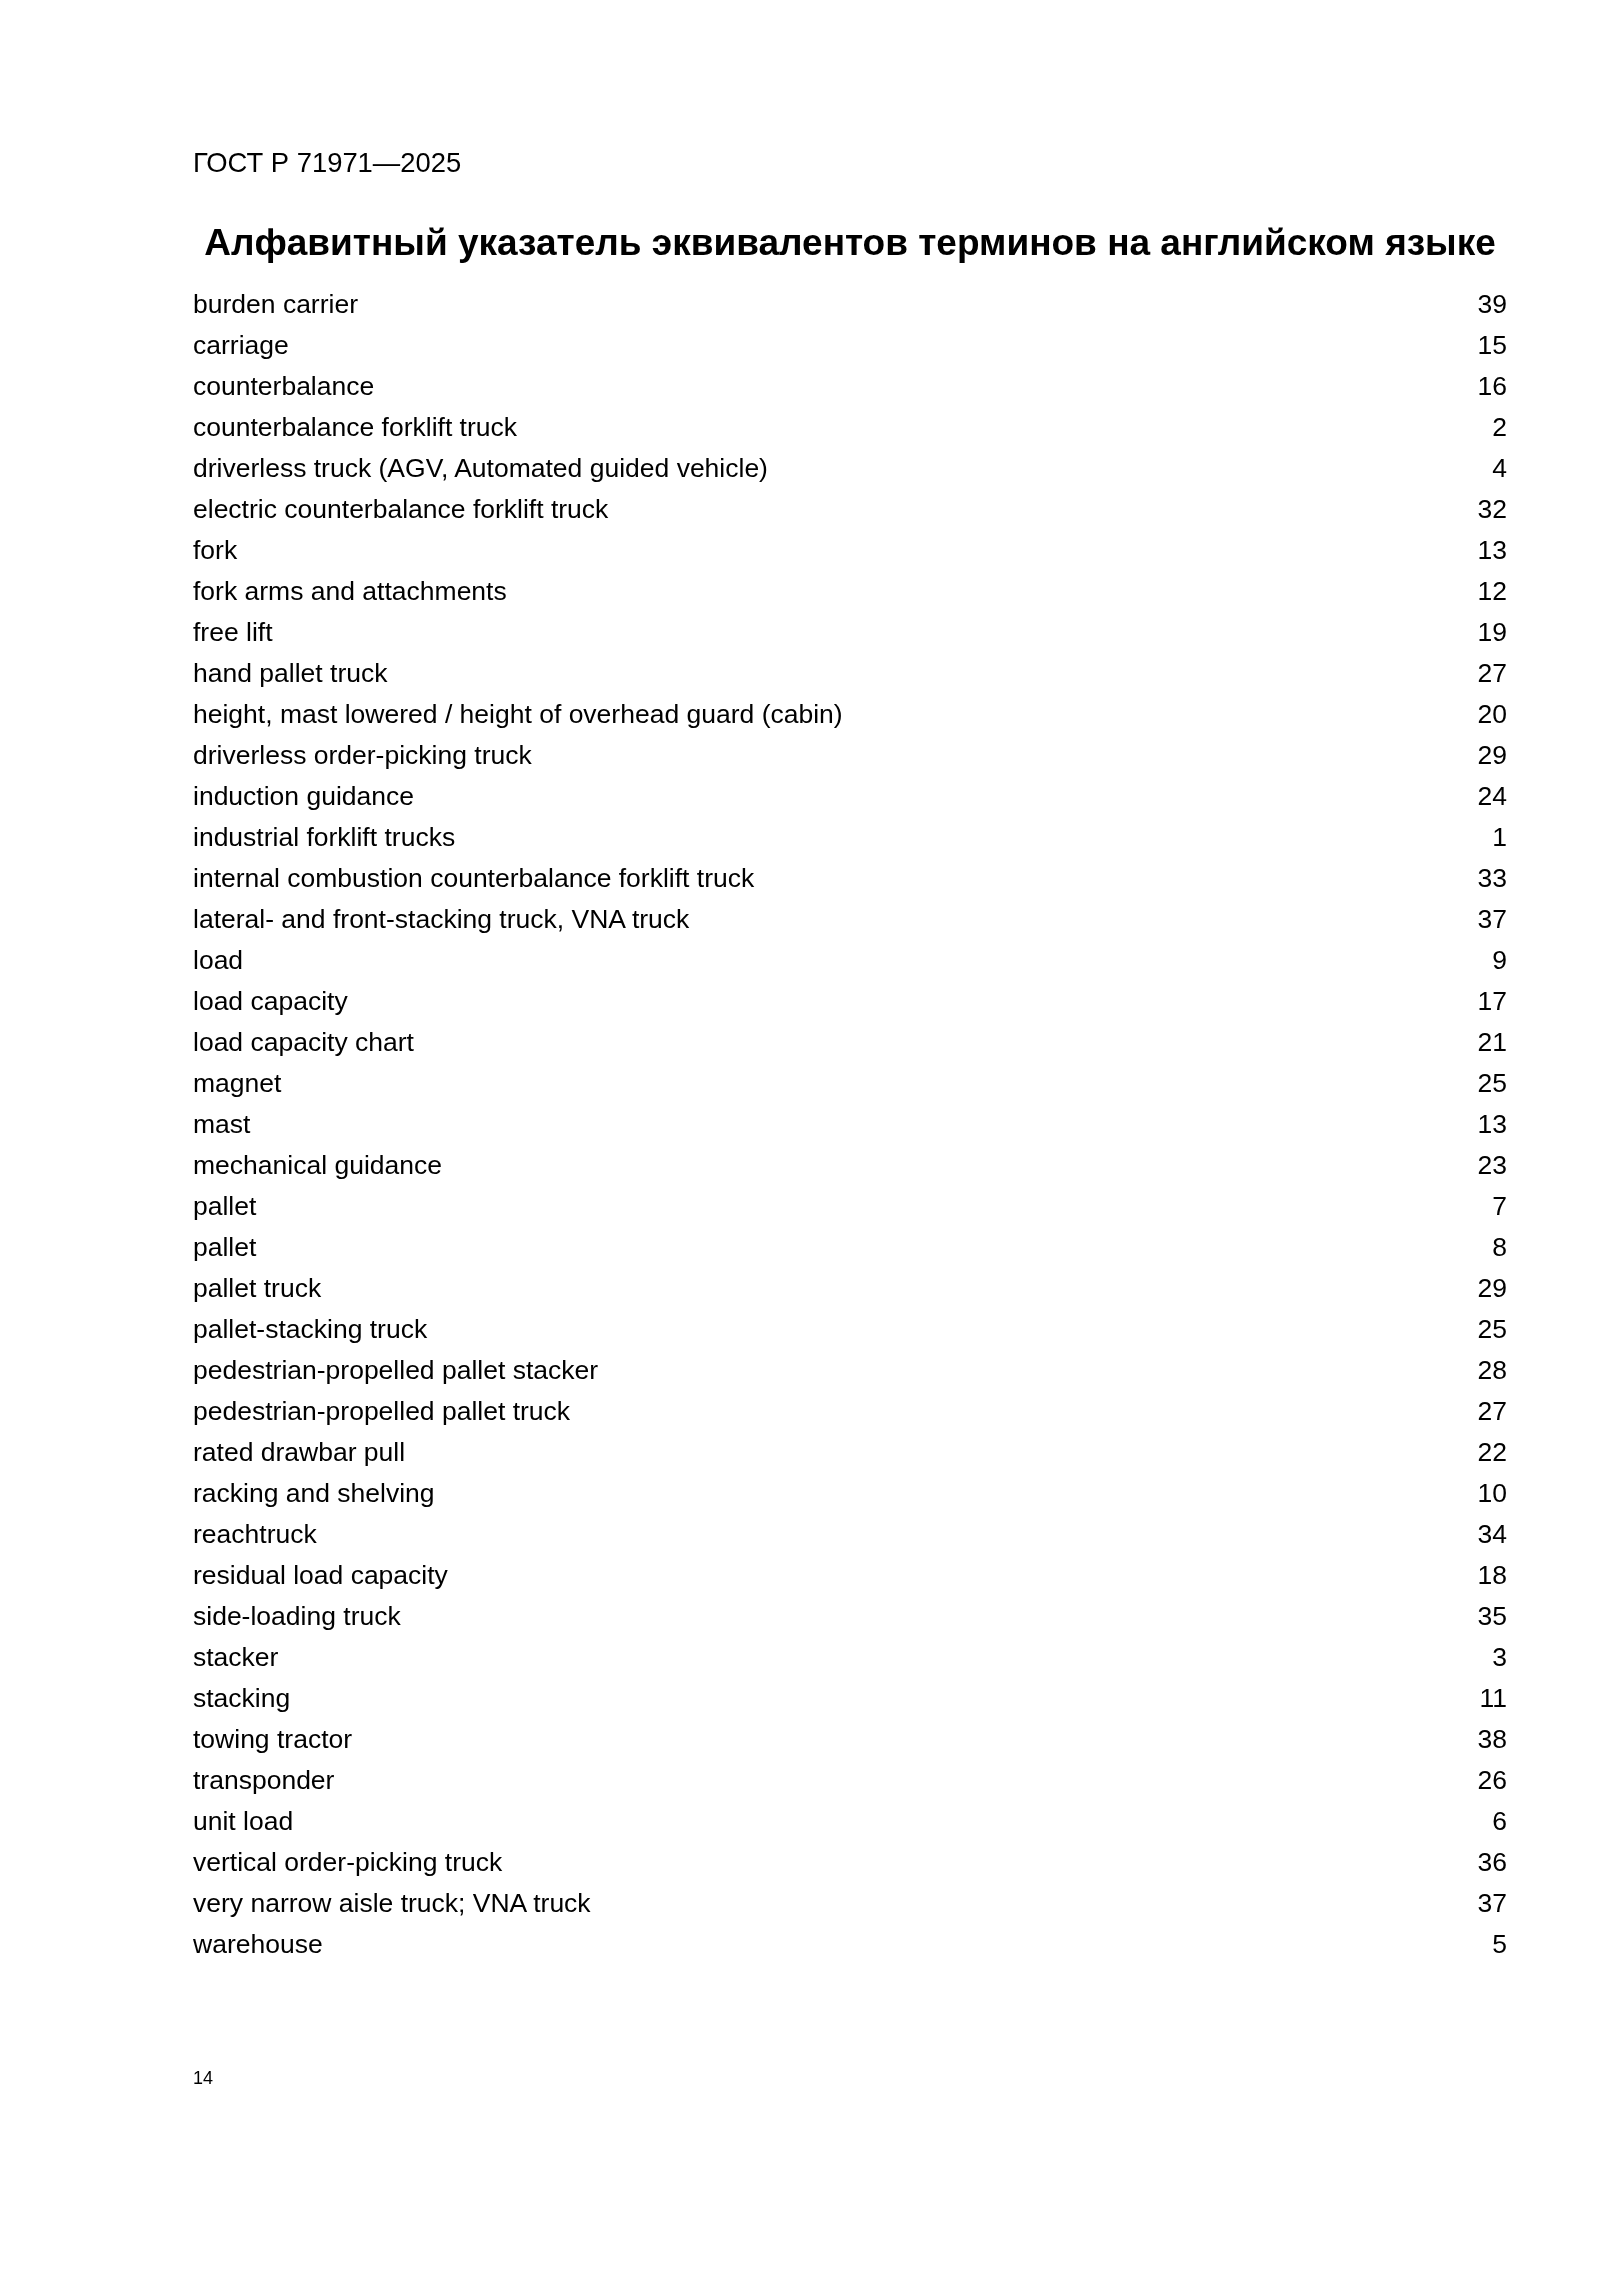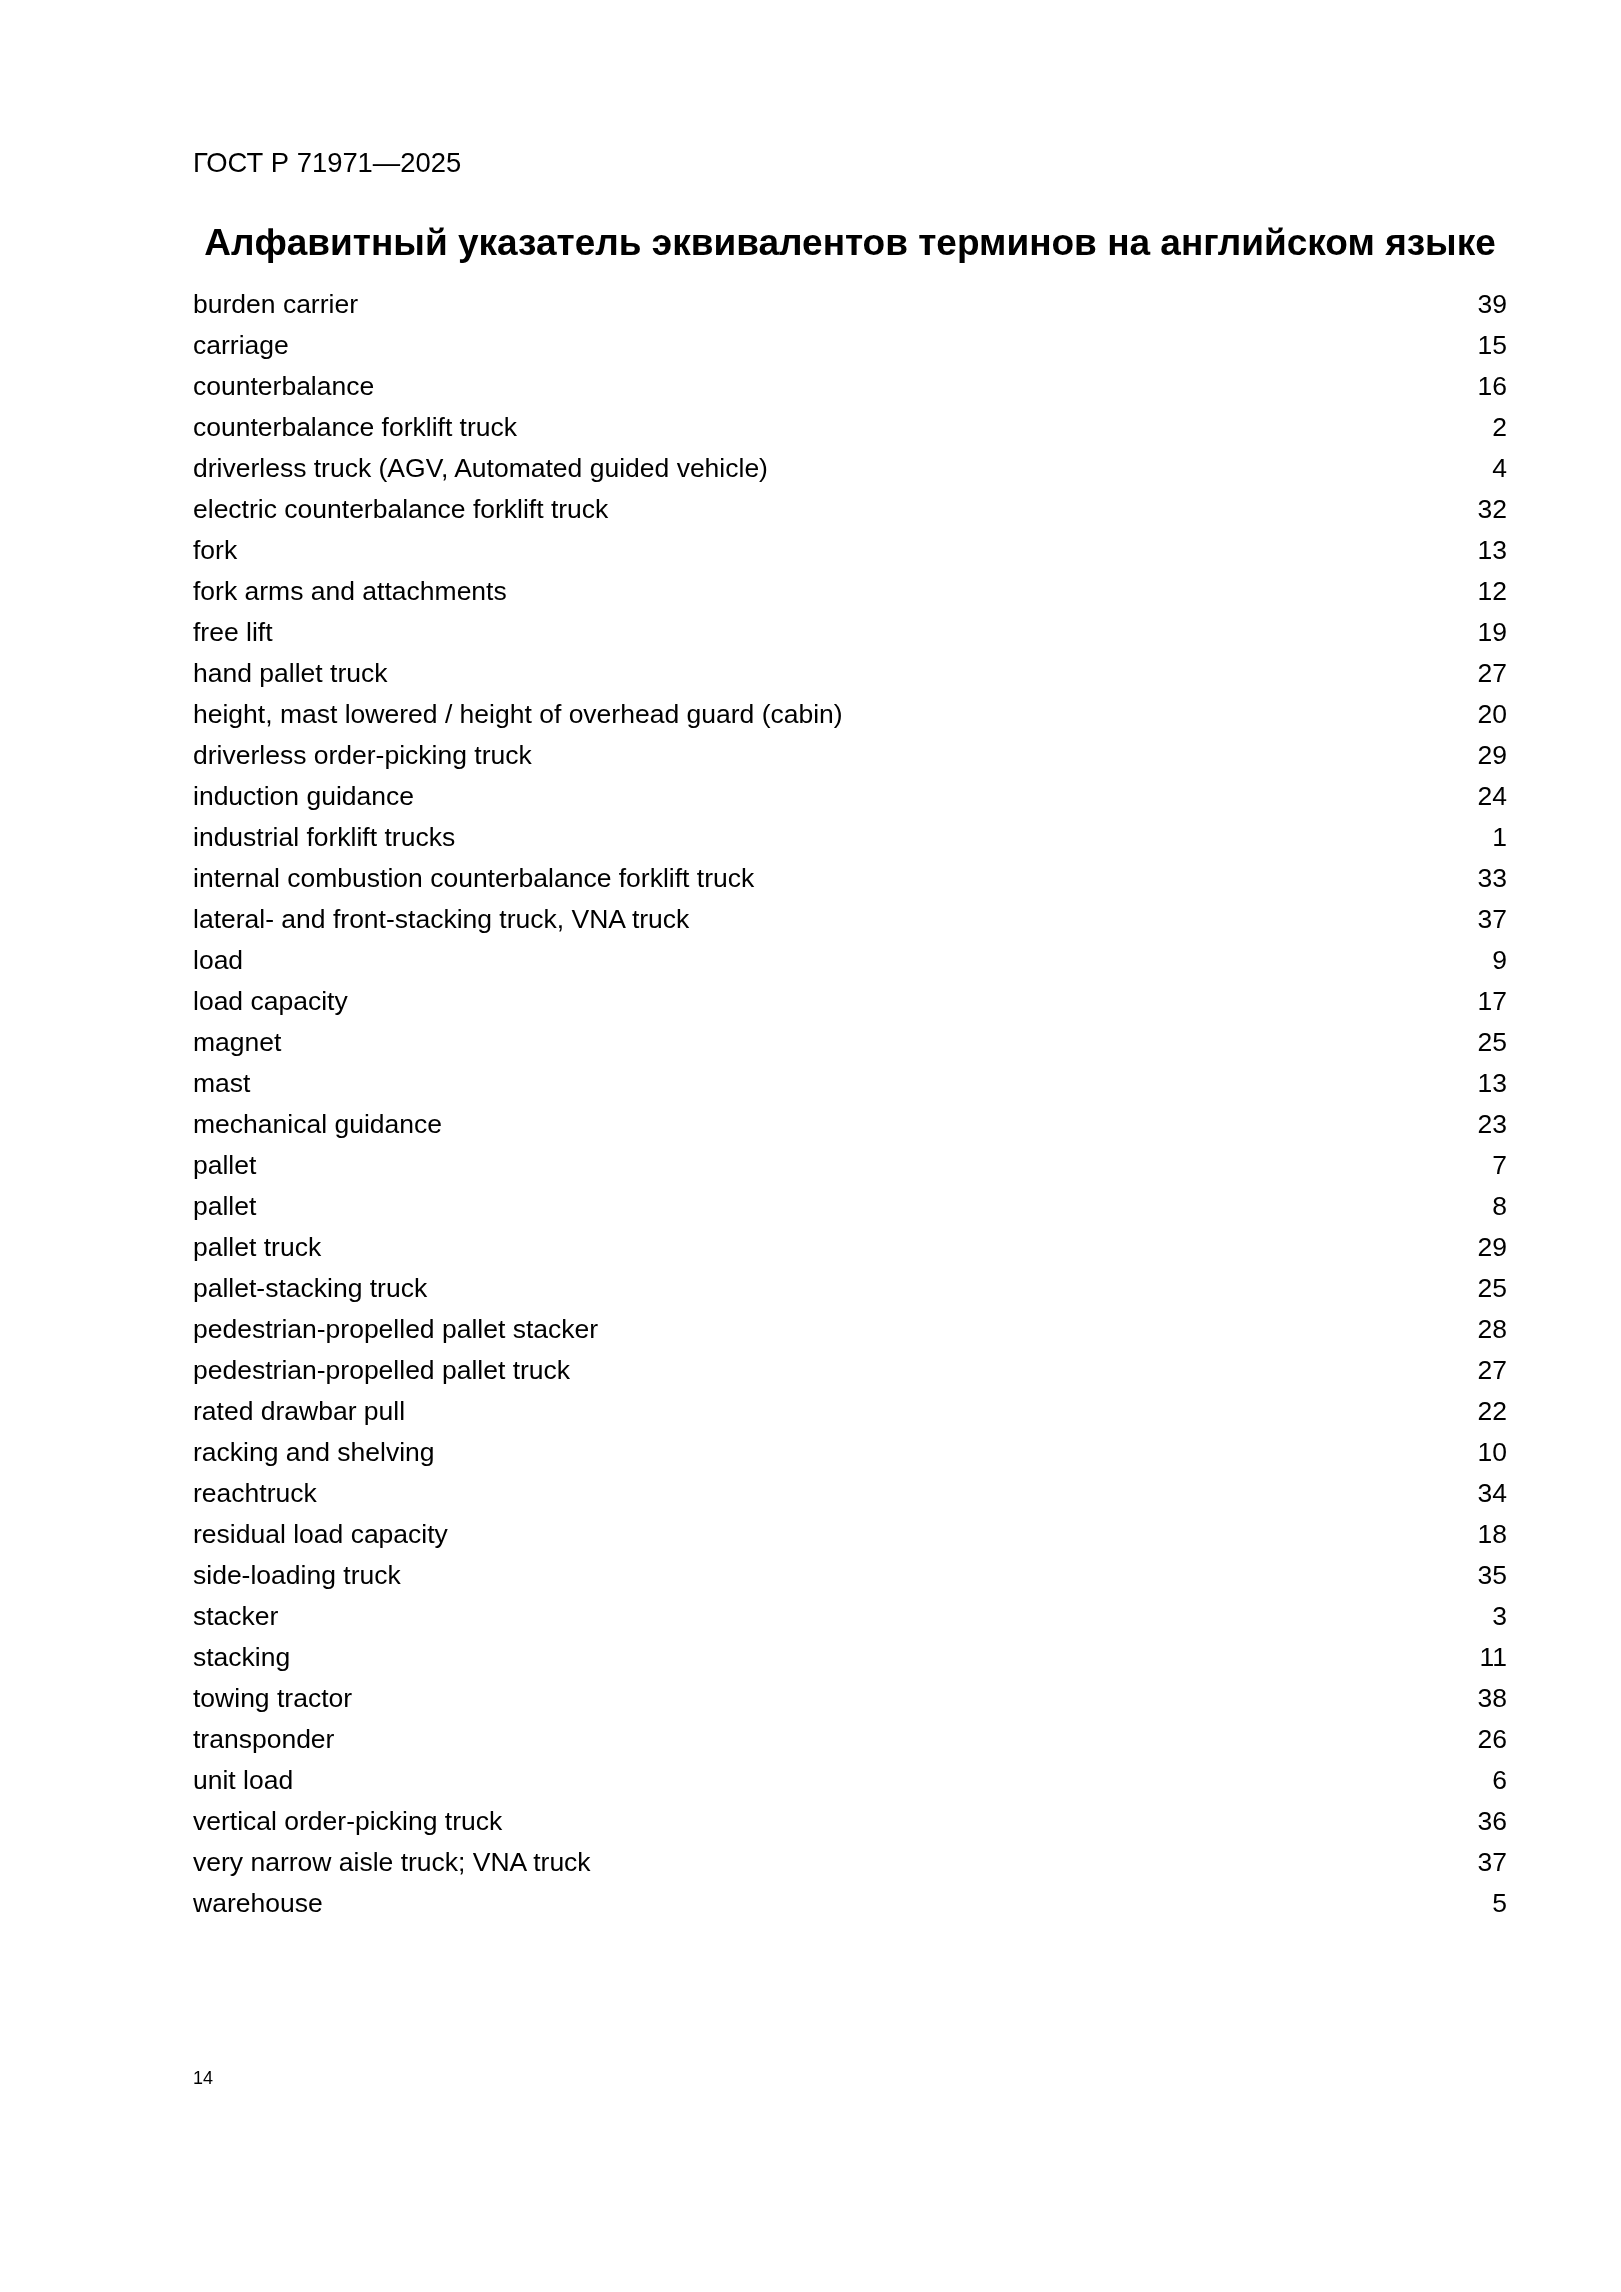--- a/index.html
+++ b/index.html
@@ -150,20 +150,24 @@
   <div class="index-row">
     <span class="index-term">load</span>
     <span class="index-page">9</span>
   </div>
 
   <div class="index-row">
     <span class="index-term">load capacity</span>
     <span class="index-page">17</span>
   </div>
 
+  <div class="index-row">
+    <span class="index-term">load capacity chart</span>
+    <span class="index-page">21</span>
+  </div>
 
   <div class="index-row">
     <span class="index-term">magnet</span>
     <span class="index-page">25</span>
   </div>
 
   <div class="index-row">
     <span class="index-term">mast</span>
     <span class="index-page">13</span>
   </div>

